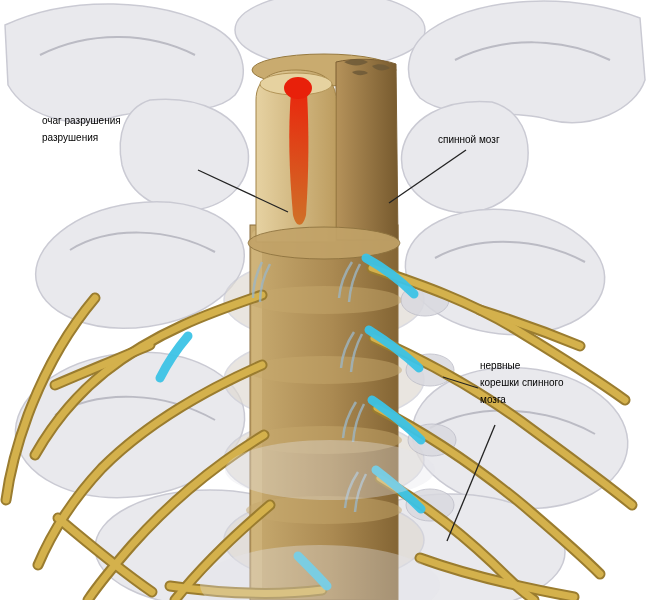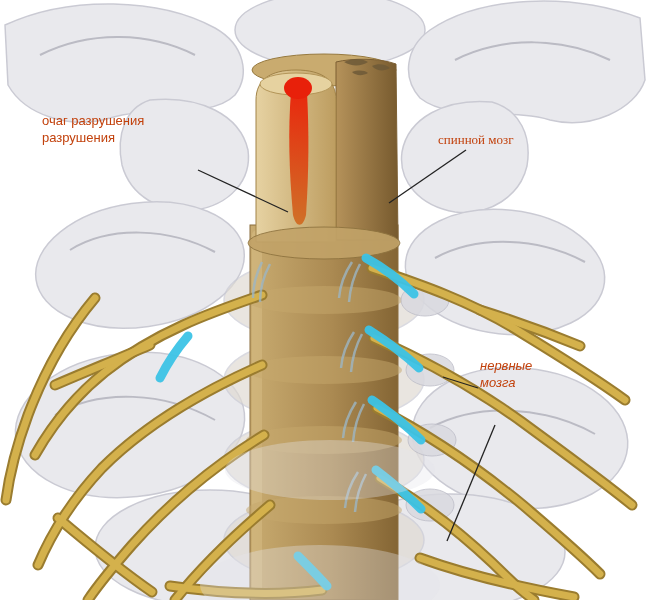--- a/index.html
+++ b/index.html
@@ -6,23 +6,23 @@
   .stage{
     position:relative;
     width:650px;height:600px;
     background:#ffffff;
     overflow:hidden;
     font-family:"Liberation Sans", sans-serif;
   }
   .stage svg{position:absolute;left:0;top:0;}
   .label{
     position:absolute;
-    font-size:13px;
+    font-size:10px;
     line-height:17px;
-    color:#c2410c;
+    color:#000000;
     white-space:nowrap;
   }
   .label span{display:block;}
 </style>
 </head>
 <body>
 
 <div class="stage">
 
   <svg width="650" height="600" viewBox="0 0 650 600">
@@ -185,22 +185,23 @@
       <line x1="478" y1="388" x2="443" y2="377"></line>
       <line x1="495" y1="425" x2="447" y2="541"></line>
     </g>
   </svg>
 
   <div class="label" style="left:42px; top:112px;">
     <span>очаг разрушения</span>
     <span>разрушения</span>
   </div>
 
-  <div class="label" style="left:438px; top:131px;font-family:Liberation Serif, serif;">
+  <div class="label" style="left:438px; top:131px;">
     <span>спинной мозг</span>
   </div>
 
-  <div class="label" style="left:480px; top:357px;font-style:italic;">
+  <div class="label" style="left:480px; top:357px;">
     <span>нервные</span>
+    <span>корешки спинного</span>
     <span>мозга</span>
   </div>
 
 </div>
 
 </body></html>

